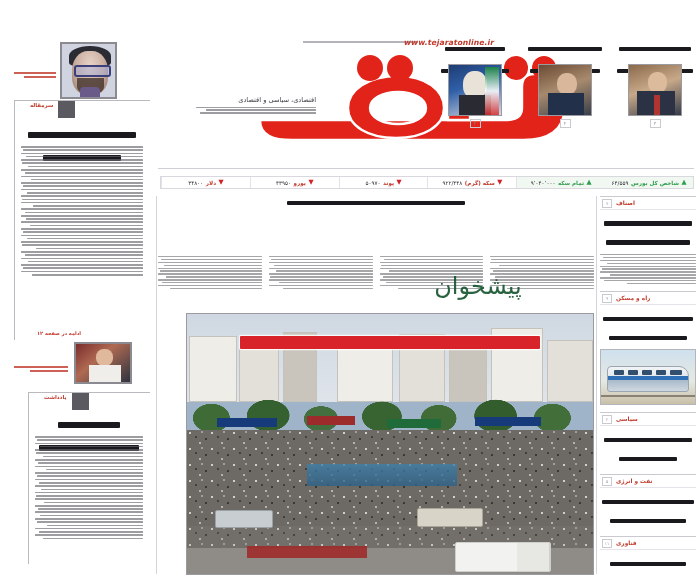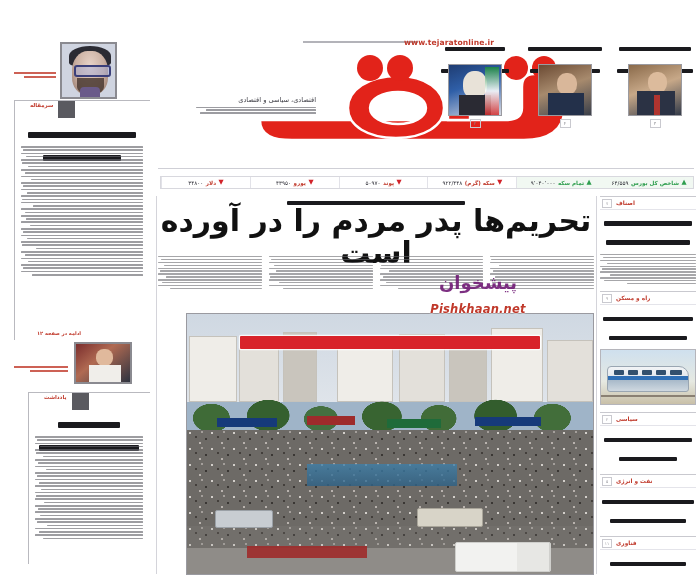--- a/index.html
+++ b/index.html
@@ -78,21 +78,21 @@
   
   .masthead{position:absolute;left:158px;top:40px;width:420px;height:112px;}
   .logo{
     position:absolute;right:0;top:6px;width:330px;height:100px;
     color:#e2231a;font-weight:bold;
   }
   .logo svg{display:block;}
   .site-url{
     position:absolute;right:84px;top:-2px;
     font-size:7.6px;color:#c0392b;font-weight:bold;font-family:"DejaVu Sans",sans-serif;
-    direction:ltr;letter-spacing:.1px;
+    direction:ltr;letter-spacing:.1px;font-style:italic;
   }
   .url-note{
     position:absolute;right:160px;top:1px;width:115px;
   }
   .url-note i{display:block;height:1.5px;background:#9a9aa2;margin-bottom:2px;opacity:.75;}
 
   .mast-meta{position:absolute;right:262px;top:56px;width:120px;text-align:right;}
   .mast-sub{font-size:6.6px;color:#3a3a42;margin-bottom:2.5px;}
   .mast-meta .ftxt i{background:#5a5a62;}
 
@@ -207,21 +207,21 @@
   .photo-head .hline b{background:#d8232a;height:13px;
     box-shadow:0 0 0 1.2px rgba(255,255,255,.85);}
 
   
   .wm{
     position:absolute;left:408px;top:288px;width:140px;height:34px;
     text-align:center;pointer-events:none;
   }
   .wm .fa{
     position:absolute;left:0;right:0;top:-14px;
-    font-size:18px;color:#701a75;font-weight:bold;opacity:.9;
+    font-size:24px;color:#14532d;font-weight:normal;opacity:.9;
     font-family:"DejaVu Sans",sans-serif;line-height:1;
   }
   .wm .en{
     position:absolute;left:0;right:0;top:14px;
     font-size:11.5px;color:#c0392b;font-weight:bold;font-style:italic;
     direction:ltr;letter-spacing:.2px;
     text-shadow:0 0 2px #fff,0 0 2px #fff;
   }
 
   
@@ -513,21 +513,20 @@
       <span class="ar up">▲</span>
       <span class="nm" style="color:#2f9e4f">شاخص کل بورس</span>
       <span class="vl">۶۴/۵۵۹</span>
     </div>
   </div>
 
   <div class="main">
     <div class="kick">
       <span class="hline sm"><b style="width:178px;height:4px"></b></span>
     </div>
-    <div class="bighead">تحریم‌ها پدر مردم را در آورده است</div>
   </div>
 
   <div class="cols">
     <div class="col">
       <span class="ftxt mini">
         <i style="width:100%"></i>
           <i style="width:97%"></i>
           <i style="width:100%"></i>
         <i style="width:94%"></i>
           <i style="width:100%"></i>
@@ -624,21 +623,20 @@
     </div>
     <div class="banner r" style="left:60px;top:232px;width:120px;height:12px;opacity:.9"></div>
 
     <div class="photo-head">
       <span class="hline red"><b style="width:300px"></b></span>
     </div>
   </div>
 
   <div class="wm">
     <div class="fa">پیشخوان</div>
-    <div class="en">Pishkhaan.net</div>
   </div>
 
   <div class="right-col">
 
     <div class="sec">
       <div class="sec-bar">
         <span class="pg">۷</span>
         <span class="nm">اصناف</span>
       </div>
       <div class="sec-title">

